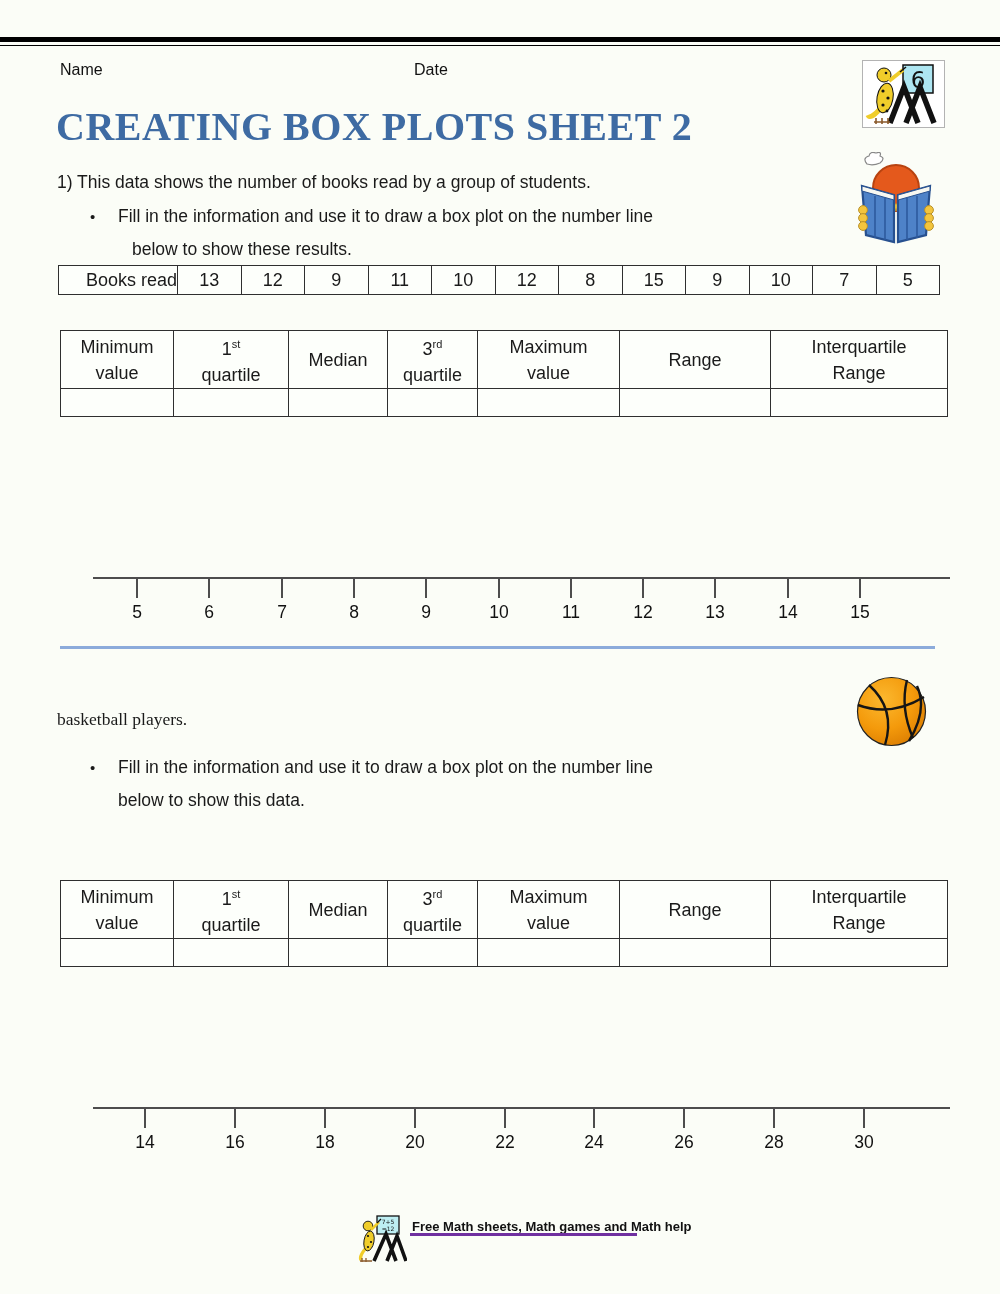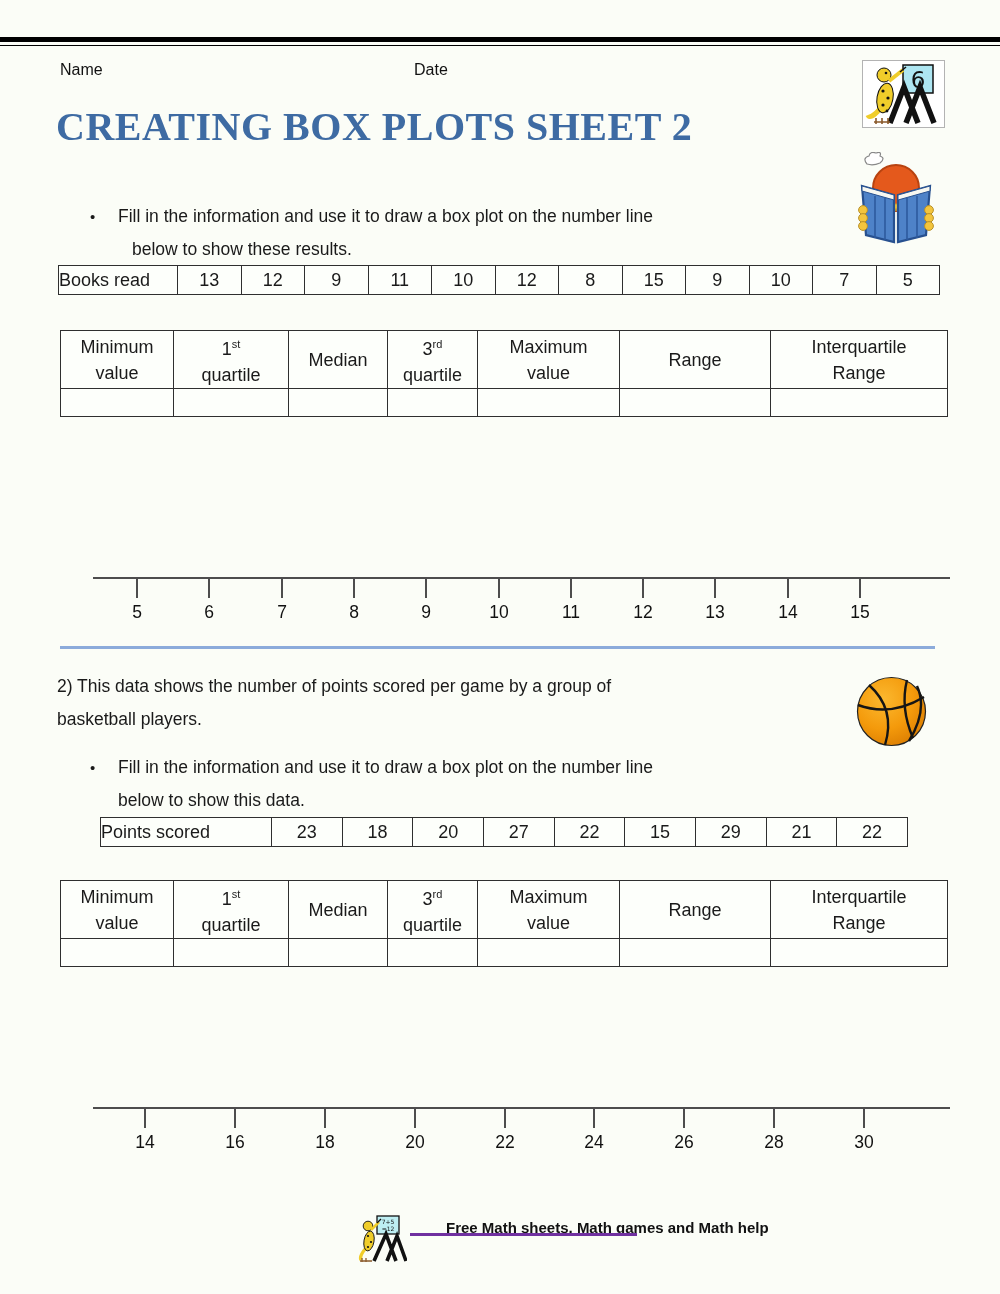--- a/index.html
+++ b/index.html
@@ -9,31 +9,31 @@
   .rule-thick{left:0;top:37px;width:1000px;height:5px;background:#000;}
   .rule-thin{left:0;top:45px;width:1000px;height:1px;background:#000;}
   .meta-label{font-size:16px;color:#111;}
   .title{left:56px;top:103px;margin:0;font-family:"Liberation Serif",serif;
          font-size:40px;font-weight:bold;color:#3e6ba3;letter-spacing:.5px;}
   .body-text{font-size:17.5px;white-space:nowrap;}
   .bullet-dot{font-size:15px;}
   table{border-collapse:collapse;table-layout:fixed;position:absolute;}
   td{border:1.5px solid #2f2f2f;text-align:center;font-size:18px;padding:0;background:#fdfffb;}
   .data-table td{height:28px;}
-  .data-table .lbl{text-align:left;}
+  .data-table .lbl{text-align:right;}
   .stats-table .hdr td{height:56px;line-height:26px;font-size:18px;vertical-align:middle;}
   .stats-table .ans td{height:27px;}
   sup{font-size:11px;}
   .nline .base{position:absolute;left:0;top:0;width:100%;height:2px;background:#4d4d4d;}
   .tick{position:absolute;top:1px;width:0;}
   .tick-line{position:absolute;left:-1px;top:0;width:1.6px;height:20px;background:#4d4d4d;}
   .tick-label{position:absolute;top:24px;left:0;transform:translateX(-50%);
               font-size:17.5px;color:#111;}
   .divider{left:60px;top:646px;width:875px;height:3px;background:#8cabdb;}
-  .tagline{left:412px;top:1219px;font-size:15px;font-weight:bold;color:#111;white-space:nowrap;margin-left:34px;}
+  .tagline{left:412px;top:1219px;font-size:13px;font-weight:bold;color:#111;white-space:nowrap;}
   .tagline-rule{left:410px;top:1233px;width:227px;height:3px;background:#7030a0;}
 </style>
 </head>
 <body>
 
 <div class="page">
 
   <div class="abs rule-thick"></div>
   <div class="abs rule-thin"></div>
 
@@ -55,20 +55,21 @@
         <circle cx="26" cy="38" r="1.6" fill="#111"></circle>
       <circle cx="21" cy="45" r="1.6" fill="#111"></circle>
         <circle cx="25" cy="51" r="1.4" fill="#111"></circle>
       <circle cx="24" cy="13" r="1.3" fill="#111"></circle>
       <path d="M12 62 h16 M14 58 v6 M20 58 v6 M26 58 v6" stroke="#8a5a2b" stroke-width="1.6"></path>
     </svg>
   </div>
 
   <h1 class="abs title">CREATING BOX PLOTS SHEET 2</h1>
 
+  <span class="abs body-text" style="left:57px;top:172px;">1) This data shows the number of books read by a group of students.</span>
   <span class="abs bullet-dot" style="left:90px;top:208px;">•</span>
   <span class="abs body-text" style="left:118px;top:206px;">Fill in the information and use it to draw a box plot on the number line</span>
   <span class="abs body-text" style="left:132px;top:239px;">below to show these results.</span>
 
   <div class="abs" style="left:853px;top:152px;">
     <svg width="84" height="92" viewBox="0 0 84 92">
       <path d="M14 12 q-5 -6 2 -8 q1 -5 7 -3 q6 -2 4 3 q6 2 0 7 q-7 3 -13 1 Z" fill="#fff" stroke="#888" stroke-width="1.2"></path>
       <circle cx="43" cy="36" r="23" fill="#e4591c" stroke="#b84310" stroke-width="2"></circle>
       <polygon points="40,52 46,52 43,59" fill="#f3c53d" stroke="#caa12f"></polygon>
       <path d="M9 34 L41 43 L41 90 L13 83 Z" fill="#4e82c8" stroke="#27508f" stroke-width="2.2"></path>
@@ -179,22 +180,21 @@
         <span class="tick-label">14</span>
       </div>
     <div class="tick" style="left:767px;">
         <div class="tick-line"></div>
         <span class="tick-label">15</span>
       </div>
   </div>
 
   <div class="abs divider"></div>
 
-  <span class="abs body-text" style="left:57px;top:676px;">2) This data shows the number of points scored per game by a group of</span>
-  <span class="abs body-text" style="left:57px;top:709px;">basketball players.</span>
+  <span class="abs body-text" style="left:57px;top:709px;font-family:Liberation Serif, serif;">basketball players.</span>
   <span class="abs bullet-dot" style="left:90px;top:759px;">•</span>
   <span class="abs body-text" style="left:118px;top:757px;">Fill in the information and use it to draw a box plot on the number line</span>
   <span class="abs body-text" style="left:118px;top:790px;">below to show this data.</span>
 
   <div class="abs" style="left:856px;top:676px;">
     <svg width="71" height="71" viewBox="0 0 71 71">
       <defs>
         <radialGradient id="bb" cx="38%" cy="32%" r="80%">
           <stop offset="0%" stop-color="#fbb82f"></stop>
           <stop offset="55%" stop-color="#f49a0b"></stop>
@@ -202,36 +202,20 @@
         </radialGradient>
       </defs>
       <circle cx="35.5" cy="35.5" r="34" fill="url(#bb)" stroke="#222" stroke-width="1.2"></circle>
       <path d="M13 9 Q40 33 29 69" stroke="#151515" stroke-width="2.4" fill="none"></path>
       <path d="M2 29 Q35 41 68 21" stroke="#151515" stroke-width="2.4" fill="none"></path>
       <path d="M51 4 Q44 32 57 62" stroke="#151515" stroke-width="2.4" fill="none"></path>
       <path d="M61 10 Q72 34 53 65" stroke="#151515" stroke-width="2.4" fill="none"></path>
     </svg>
   </div>
 
-  <table class="data-table" style="left:100px;top:817px;width:808px;">
-    <tbody>
-        <tr>
-      <td class="lbl" style="width:170px;">Points scored</td>
-      <td>23</td>
-      <td>18</td>
-      <td>20</td>
-      <td>27</td>
-      <td>22</td>
-      <td>15</td>
-      <td>29</td>
-      <td>21</td>
-      <td>22</td>
-    </tr>
-  </tbody>
-    </table>
 
   <table class="stats-table" style="left:60px;top:880px;width:880px;">
     <tbody>
         <tr class="hdr">
       <td style="width:112px;">
         <span>Minimum</span><br><span>value</span></td>
       <td style="width:114px;">
         <span>1</span><sup>st</sup><br><span>quartile</span></td>
       <td style="width:98px;">
         <span>Median</span></td>

